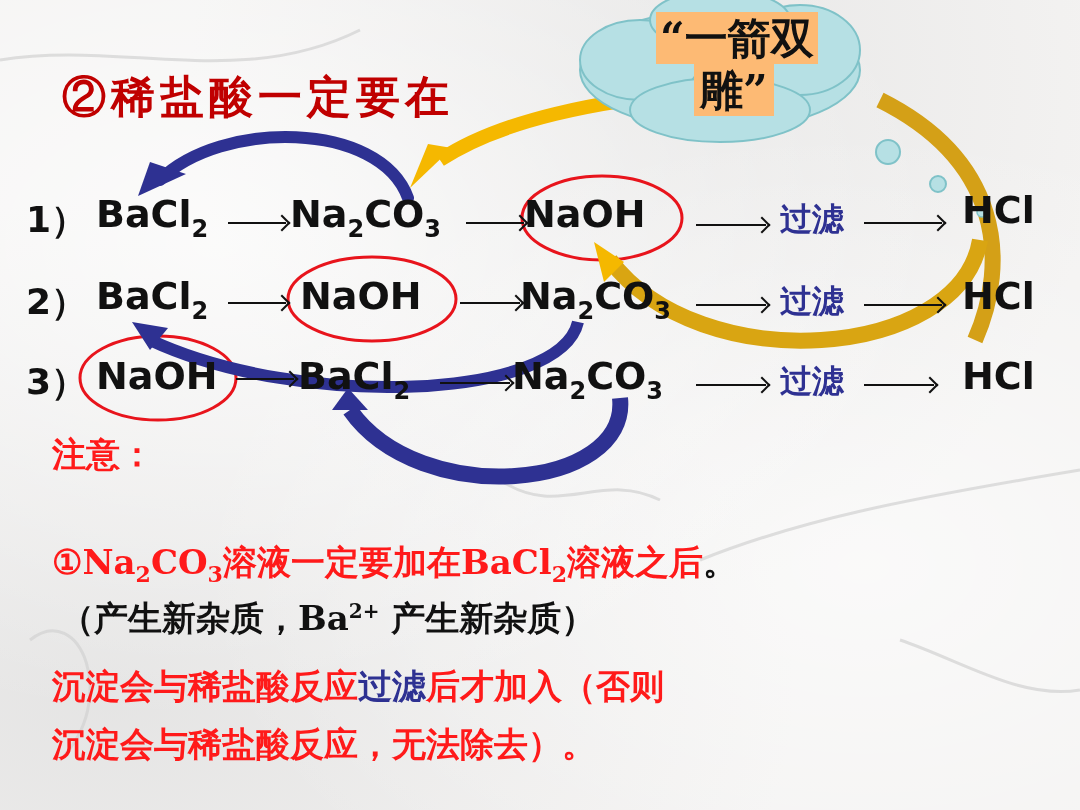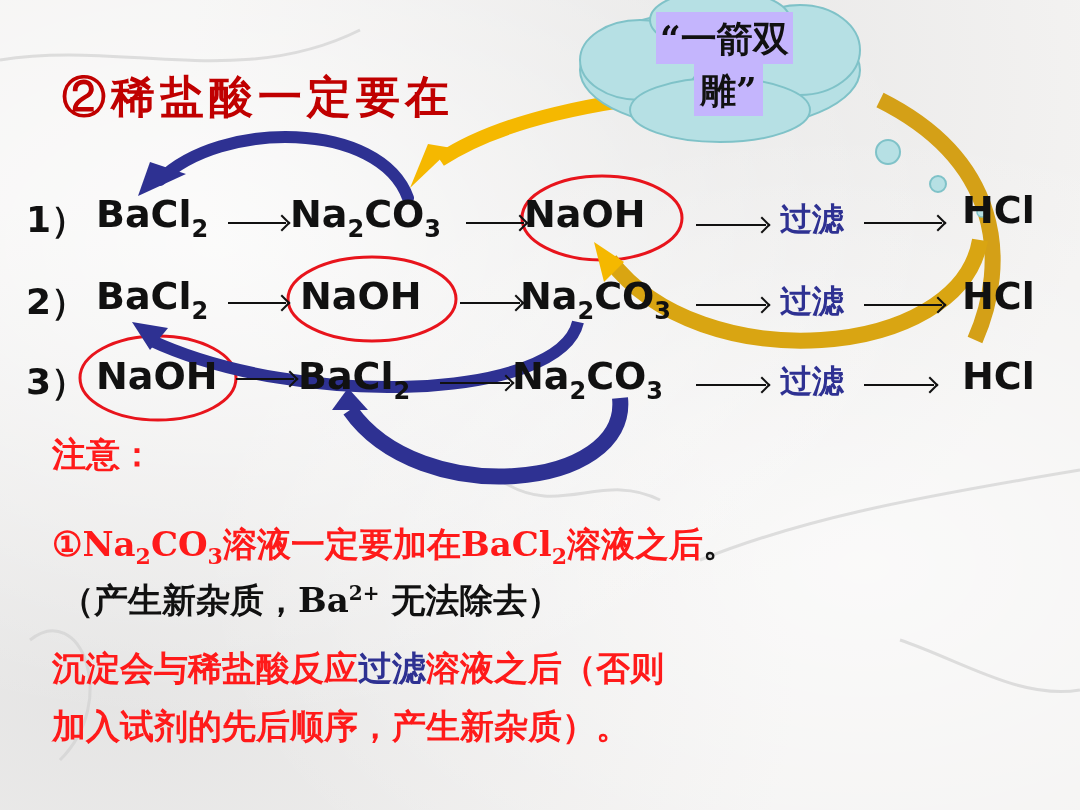--- a/index.html
+++ b/index.html
@@ -25,28 +25,28 @@
   .chem { position: absolute; }
   .label { position: absolute; font-size: 36px; font-weight: bold; color: #111; }
   .filter { position: absolute; font-size: 32px; font-weight: bold; color: #2e3192; font-family: "DejaVu Serif", serif; }
   .arrow-line { position: absolute; height: 0; border-top: 2px solid #111; }
   .arrow-line::after {
     content: ""; position: absolute; right: -2px; top: -7px;
     width: 10px; height: 10px; border-top: 2px solid #111; border-right: 2px solid #111;
     transform: rotate(45deg);
   }
   .note-head { left: 52px; top: 432px; font-size: 34px; font-weight: bold; color: #ff1a1a; font-family: "DejaVu Serif", serif; text-align: right; }
-  .note { position: absolute; font-size: 34px; font-weight: bold; white-space: nowrap; font-family: "DejaVu Serif", serif; }
+  .note { position: absolute; font-size: 34px; font-weight: bold; white-space: nowrap; font-family: "DejaVu Serif", serif; margin-top: 18px; }
   .note sub { font-size: 22px; vertical-align: -8px; line-height: 0; }
   .note sup { font-size: 20px; vertical-align: 12px; line-height: 0; }
   .red { color: #ff1a1a; }
   .blk { color: #111; }
   .blue { color: #2e3192; }
   .cloud-text {
-    position: absolute; background: #c4b5fd; color: #111; font-size: 36px; font-weight: bold;
+    position: absolute; background: #fdba74; color: #111; font-size: 43px; font-weight: bold;
     font-family: "DejaVu Serif", serif; line-height: 52px;
   }
   svg.overlay { position: absolute; left: 0; top: 0; width: 1080px; height: 810px; pointer-events: none; }
 </style>
 </head>
 <body>
 
 <svg class="bg-veins" viewBox="0 0 1080 810">
   <g stroke="#d2d2d2" stroke-width="3" fill="none" opacity="0.7">
     <path d="M0 60 C120 40 240 90 360 30"></path>
@@ -130,19 +130,19 @@
 <div class="filter" style="left:780px; top:360px;">过滤</div>
 <div class="arrow-line" style="left:864px; top:384px; width:70px;"></div>
 <div class="chem row" style="left:962px; top:354px;">HCl</div>
 
 <div class="abs note-head">注意：</div>
 
 <div class="note red" style="left:52px; top:522px;">
   <span>①Na</span><sub>2</sub><span>CO</span><sub>3</sub><span>溶液一定要加在BaCl</span><sub>2</sub><span>溶液之后</span><span class="blk">。</span>
 </div>
 <div class="note blk" style="left:60px; top:578px;">
-  <span>（产生新杂质，Ba</span><sup>2+</sup><span> 无法除去）</span>
+  <span>（产生新杂质，Ba</span><sup>2+</sup><span> 产生新杂质）</span>
 </div>
 
 <div class="note red" style="left:52px; top:646px;">
-  <span>沉淀会与稀盐酸反应</span><span class="blue">过滤</span><span>溶液之后（否则</span>
+  <span>沉淀会与稀盐酸反应</span><span class="blue">过滤</span><span>后才加入（否则</span>
 </div>
-<div class="note red" style="left:52px; top:704px;">加入试剂的先后顺序，产生新杂质）。</div>
+<div class="note red" style="left:52px; top:704px;">沉淀会与稀盐酸反应，无法除去）。</div>
 
 </body></html>

